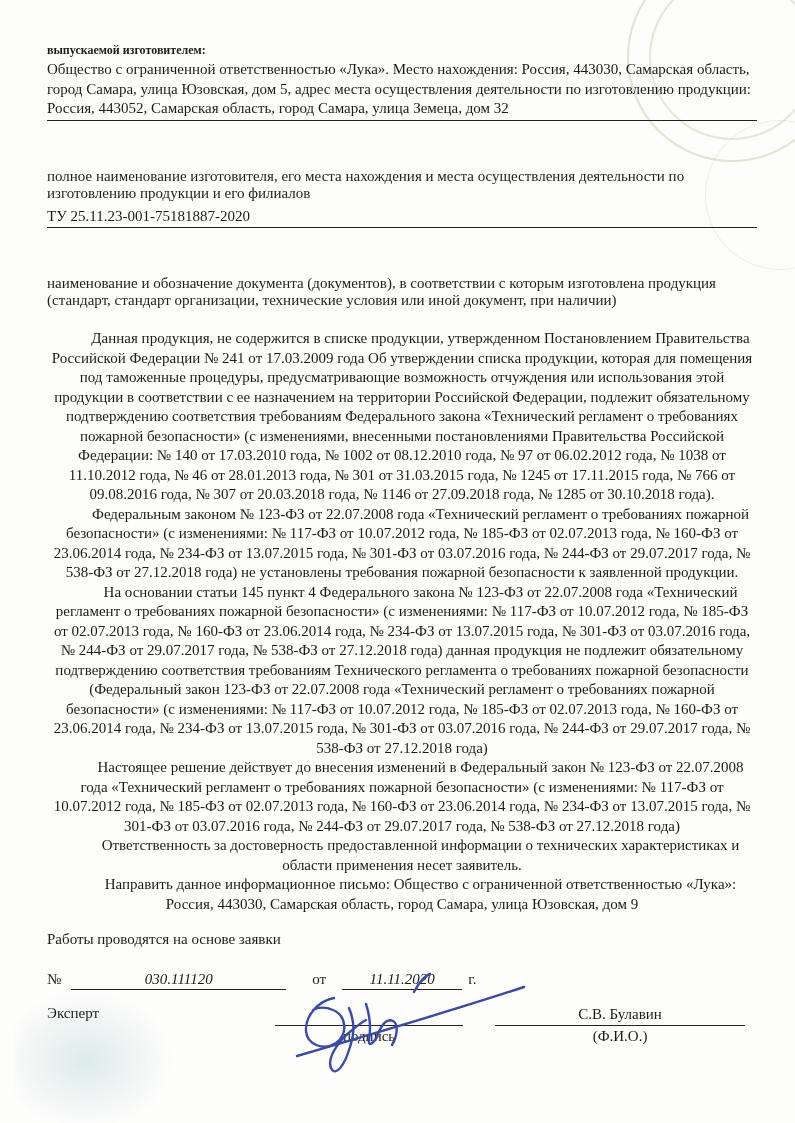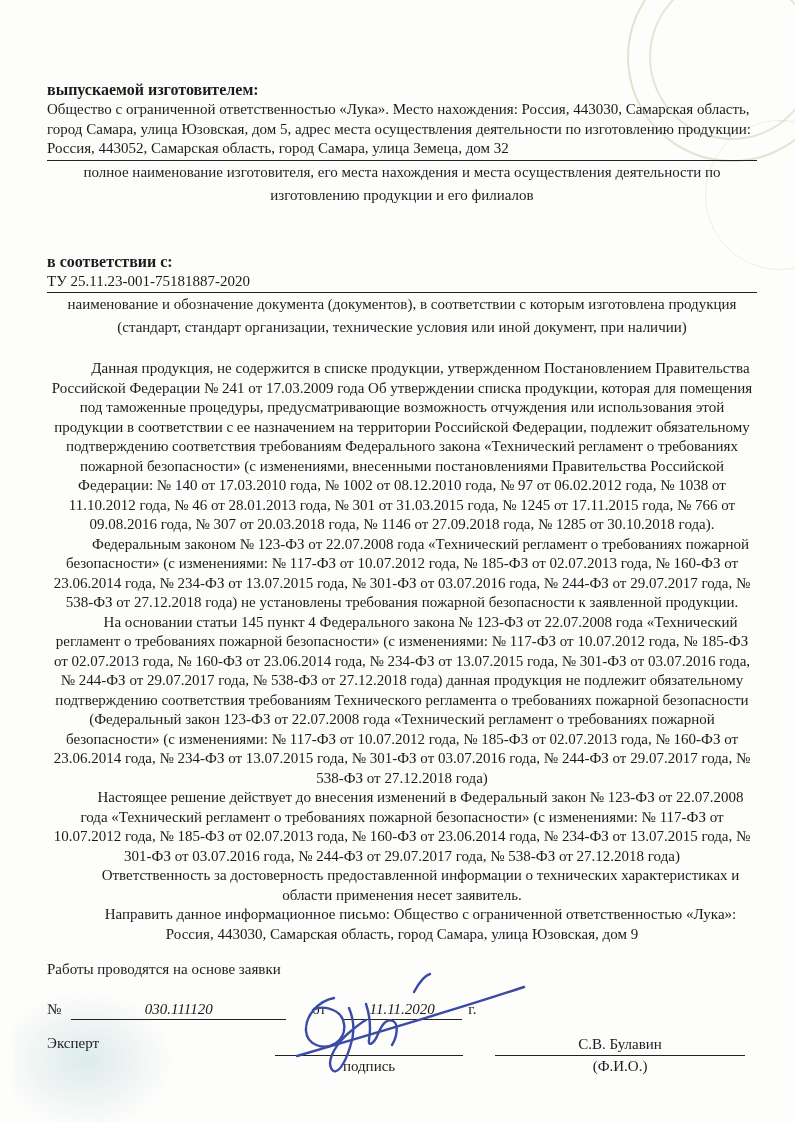--- a/index.html
+++ b/index.html
@@ -8,23 +8,23 @@
     position:relative;
     width:795px; height:1123px;
     background:#fdfdfb;
     color:#1b1b1b;
     font-family:"Liberation Serif","DejaVu Serif",serif;
     font-size:15px; line-height:19.5px;
     padding:40px 40px 0 47px;
     overflow:hidden;
   }
   .content { position:relative; width:710px; z-index:2; }
-  h3.doc-h { font-size:16px; font-weight:bold; line-height:20px;margin-top:40px; }
+  h3.doc-h { font-size:12px; font-weight:bold; line-height:20px; }
   .underlined-block { border-bottom:1.2px solid #222; padding-bottom:1px; }
-  .caption { text-align:center; line-height:23px; color:#222; }
+  .caption { text-align:left; line-height:17px; color:#222;margin-top:47px; }
   .spacer-s { height:5px; } .spacer-l { height:20px; }
   .statement { font-weight:bold; line-height:20px; margin-bottom:2px; }
   .para { text-indent:37px; text-align:center; }
   .application-note { margin-top:16px; }
   
   .num-row { display:flex; align-items:baseline; margin-top:20px; }
   .field-inline { display:inline-block; border-bottom:1.2px solid #222; text-align:center;font-style:italic; }
   .f-number { width:215px; margin-left:10px; }
   .f-date { width:120px; margin-left:16px; margin-right:6px; }
   .lbl-ot { margin-left:26px; }
@@ -65,21 +65,20 @@
   <div class="stamp"></div>
   <div class="stamp2"></div>
   <div class="smudge"></div>
 
   <div class="content">
     <h3 class="doc-h">выпускаемой изготовителем:</h3>
     <p class="underlined-block">Общество с ограниченной ответственностью «Лука». Место нахождения: Россия, 443030, Самарская область, город Самара, улица Юзовская, дом 5, адрес места осуществления деятельности по изготовлению продукции: Россия, 443052, Самарская область, город Самара, улица Земеца, дом 32</p>
     <div class="caption">полное наименование изготовителя, его места нахождения и места осуществления деятельности по изготовлению продукции и его филиалов</div>
 
     <div class="spacer-s"></div>
-    <h3 class="doc-h">в соответствии с:</h3>
     <div class="underlined-block">ТУ 25.11.23-001-75181887-2020</div>
     <div class="caption">наименование и обозначение документа (документов), в соответствии с которым изготовлена продукция (стандарт, стандарт организации, технические условия или иной документ, при наличии)</div>
 
     <div class="spacer-l"></div>
 
     <p class="para">Данная продукция, не содержится в списке продукции, утвержденном Постановлением Правительства Российской Федерации № 241 от 17.03.2009 года Об утверждении списка продукции, которая для помещения под таможенные процедуры, предусматривающие возможность отчуждения или использования этой продукции в соответствии с ее назначением на территории Российской Федерации, подлежит обязательному подтверждению соответствия требованиям Федерального закона «Технический регламент о требованиях пожарной безопасности» (с изменениями, внесенными постановлениями Правительства Российской Федерации: № 140 от 17.03.2010 года, № 1002 от 08.12.2010 года, № 97 от 06.02.2012 года, № 1038 от 11.10.2012 года, № 46 от 28.01.2013 года, № 301 от 31.03.2015 года, № 1245 от 17.11.2015 года, № 766 от 09.08.2016 года, № 307 от 20.03.2018 года, № 1146 от 27.09.2018 года, № 1285 от 30.10.2018 года).</p>
     <p class="para">Федеральным законом № 123-ФЗ от 22.07.2008 года «Технический регламент о требованиях пожарной безопасности» (с изменениями: № 117-ФЗ от 10.07.2012 года, № 185-ФЗ от 02.07.2013 года, № 160-ФЗ от 23.06.2014 года, № 234-ФЗ от 13.07.2015 года, № 301-ФЗ от 03.07.2016 года, № 244-ФЗ от 29.07.2017 года, № 538-ФЗ от 27.12.2018 года) не установлены требования пожарной безопасности к заявленной продукции.</p>
     <p class="para">На основании статьи 145 пункт 4 Федерального закона № 123-ФЗ от 22.07.2008 года «Технический регламент о требованиях пожарной безопасности» (с изменениями: № 117-ФЗ от 10.07.2012 года, № 185-ФЗ от 02.07.2013 года, № 160-ФЗ от 23.06.2014 года, № 234-ФЗ от 13.07.2015 года, № 301-ФЗ от 03.07.2016 года, № 244-ФЗ от 29.07.2017 года, № 538-ФЗ от 27.12.2018 года) данная продукция не подлежит обязательному подтверждению соответствия требованиям Технического регламента о требованиях пожарной безопасности (Федеральный закон 123-ФЗ от 22.07.2008 года «Технический регламент о требованиях пожарной безопасности» (с изменениями: № 117-ФЗ от 10.07.2012 года, № 185-ФЗ от 02.07.2013 года, № 160-ФЗ от 23.06.2014 года, № 234-ФЗ от 13.07.2015 года, № 301-ФЗ от 03.07.2016 года, № 244-ФЗ от 29.07.2017 года, № 538-ФЗ от 27.12.2018 года)</p>
     <p class="para">Настоящее решение действует до внесения изменений в Федеральный закон № 123-ФЗ от 22.07.2008 года «Технический регламент о требованиях пожарной безопасности» (с изменениями: № 117-ФЗ от 10.07.2012 года, № 185-ФЗ от 02.07.2013 года, № 160-ФЗ от 23.06.2014 года, № 234-ФЗ от 13.07.2015 года, № 301-ФЗ от 03.07.2016 года, № 244-ФЗ от 29.07.2017 года, № 538-ФЗ от 27.12.2018 года)</p>
     <p class="para">Ответственность за достоверность предоставленной информации о технических характеристиках и области применения несет заявитель.</p>

